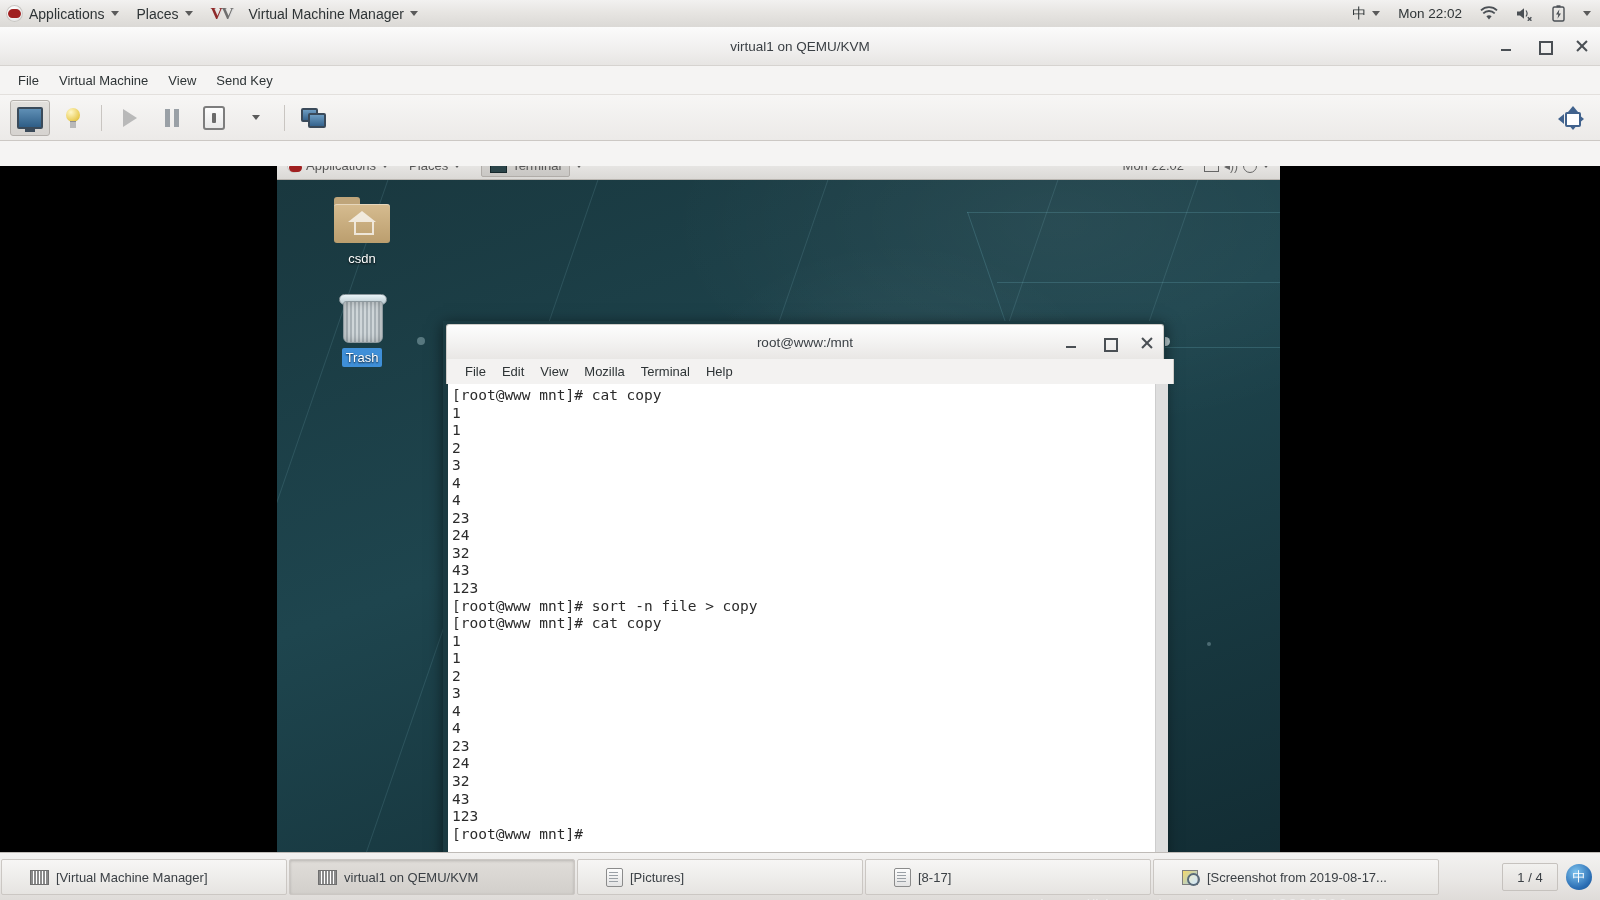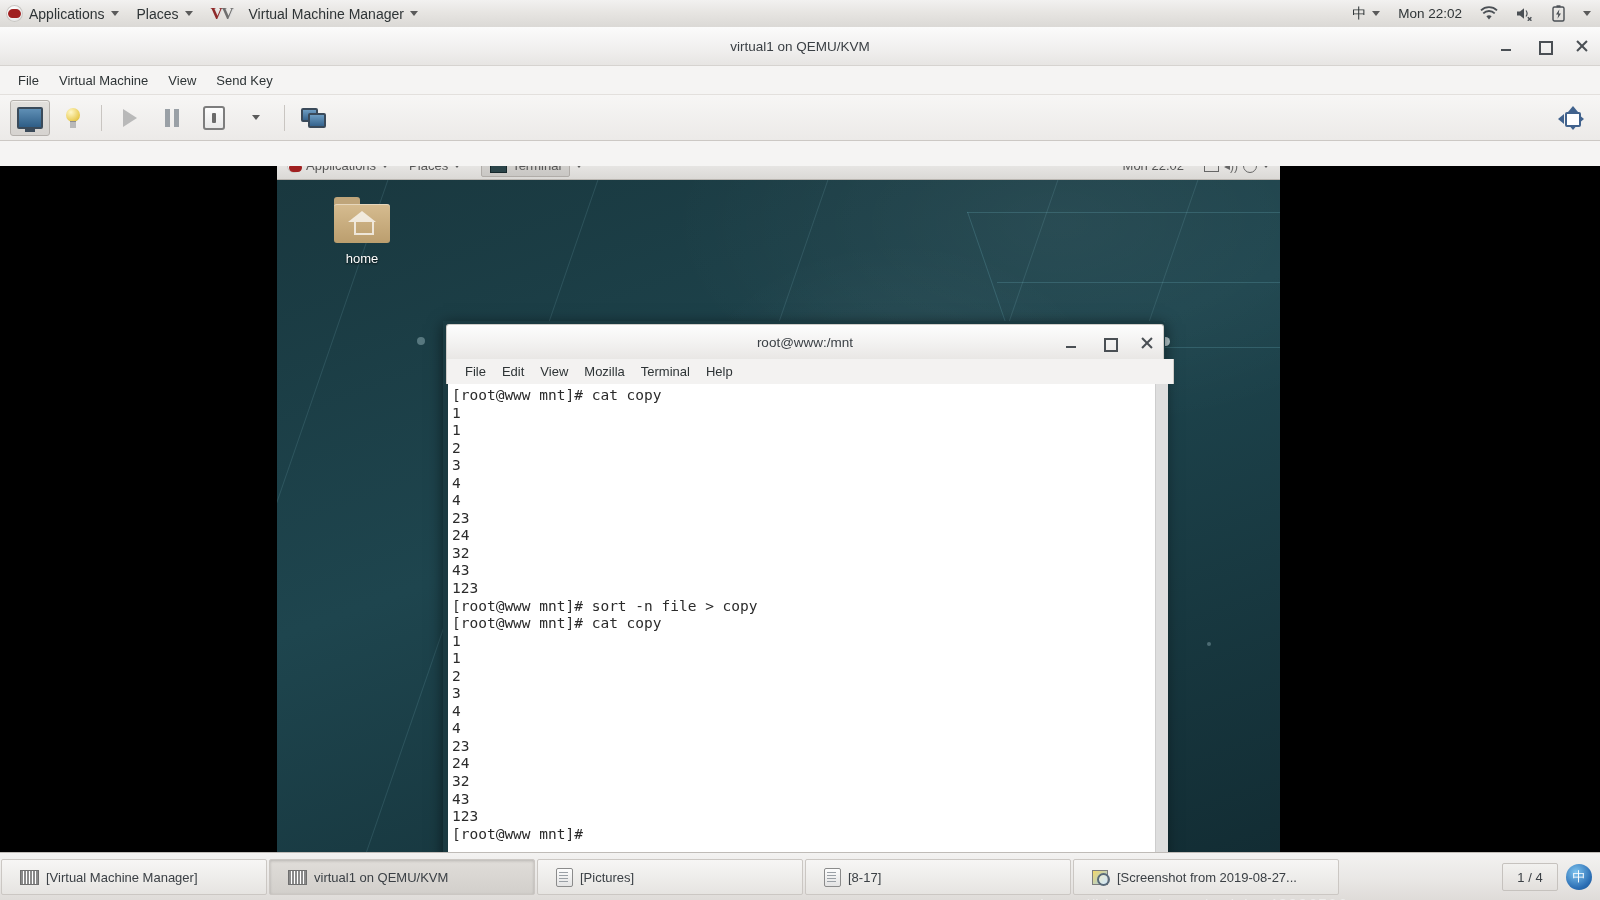--- a/index.html
+++ b/index.html
@@ -141,21 +141,21 @@
   .term-view{position:absolute;left:0;top:0;width:707px;height:612px;background:#fff;overflow:hidden;}
   .term-text{position:absolute;left:4px;top:3px;font-family:"DejaVu Sans Mono","Liberation Mono",monospace;
     font-size:14.5px;line-height:17.55px;color:#2b2b2b;white-space:pre;}
   .term-scrollbar{position:absolute;left:707px;top:0;width:12px;height:612px;background:#dedede;border-left:1px solid #cdcdcd;}
   .term-thumb{position:absolute;left:2px;width:9px;border-radius:4px;background:#b2b2b2;}
 
   
   .taskbar{position:absolute;left:0;top:852px;width:1600px;height:48px;
     background:linear-gradient(to bottom,#f3f2f1 0%,#e9e7e5 55%,#dedbd8 100%);
     border-top:1px solid #bfbbb7;display:flex;align-items:center;}
-  .tb-task{height:34px;margin:0 1px;display:flex;align-items:center;gap:7px;padding:0 18px;
+  .tb-task{height:34px;margin:0 1px;display:flex;align-items:center;gap:7px;padding:0 28px;
     font-size:13px;color:#3b4045;white-space:nowrap;overflow:hidden;
     border:1px solid #cbc7c3;border-radius:2px;background:linear-gradient(to bottom,#f7f6f5,#e6e4e1);}
   .tb-task.active{background:linear-gradient(to bottom,#e0ddd9,#d2cfcb);box-shadow:inset 0 1px 3px rgba(0,0,0,.18);}
   .tb-task .tl{overflow:hidden;text-overflow:ellipsis;}
   .mini-vmm{width:17px;height:13px;background:linear-gradient(90deg,#8a8a8a 0 2px,#fff 2px 3px,#8a8a8a 3px 5px,#fff 5px 6px,#8a8a8a 6px 8px,#fff 8px 9px,#8a8a8a 9px 11px,#fff 11px 12px,#8a8a8a 12px 14px,#fff 14px 15px,#8a8a8a 15px 17px);border:1px solid #6f6f6f;}
   .mini-ff{width:17px;height:17px;border-radius:50%;background:radial-gradient(circle at 40% 35%,#ffd15c 0%,#f07c1b 45%,#c0390c 100%);position:relative;}
   .mini-ff:after{content:"";position:absolute;left:4px;top:3px;width:8px;height:10px;border-radius:50% 50% 45% 45%;background:radial-gradient(circle at 45% 35%,#7fd0f5,#2a7fc0);}
   .mini-file{width:15px;height:17px;border:1px solid #8b8b8b;border-radius:2px;background:linear-gradient(to bottom,#fdfdfd,#e3e3e3);position:relative;}
   .mini-file:after{content:"";position:absolute;left:2px;top:3px;width:9px;height:10px;background:repeating-linear-gradient(to bottom,#9aa0a6 0 1px,transparent 1px 3px);}
   .mini-shot{width:18px;height:17px;position:relative;}
@@ -341,23 +341,30 @@
           </div>
         </div>
 
         <div class="dicon" style="left:30px;top:45px;">
           <div class="ic-home">
             <span class="back"></span>
               <span class="body"></span>
               <span class="roof"></span>
               <span class="wall"></span>
           </div>
-          <span class="lbl">home</span>
-        </div>
-
+          <span class="lbl">csdn</span>
+        </div>
+
+        <div class="dicon" style="left:30px;top:140px;">
+          <div class="ic-trash">
+            <span class="lid"></span>
+              <span class="can"></span>
+          </div>
+          <span class="lbl sel">Trash</span>
+        </div>
 
       </div>
 
       <div class="term">
         <div class="term-frame"></div>
 
         <div class="term-titlebar">
           <div class="term-title">root@www:/mnt</div>
           <div class="term-winbtns">
             <div class="wb min"></div>
@@ -427,21 +434,21 @@
     </div>
     <div class="tb-task" style="width:228px;">
       <span class="mini-file"></span>
       <span class="tl">[8-17]</span>
     </div>
     <div class="tb-task" style="width:228px;">
       <span class="mini-shot">
           <span class="pic"></span>
           <span class="mag"></span>
         </span>
-      <span class="tl">[Screenshot from 2019-08-27...</span>
+      <span class="tl">[Screenshot from 2019-08-17...</span>
     </div>
     <div class="tb-tspacer"></div>
     <div class="workspace">
       <span>1 / 4</span>
     </div>
     <div class="tb-round">
       <span>中</span>
     </div>
   </div>
 

